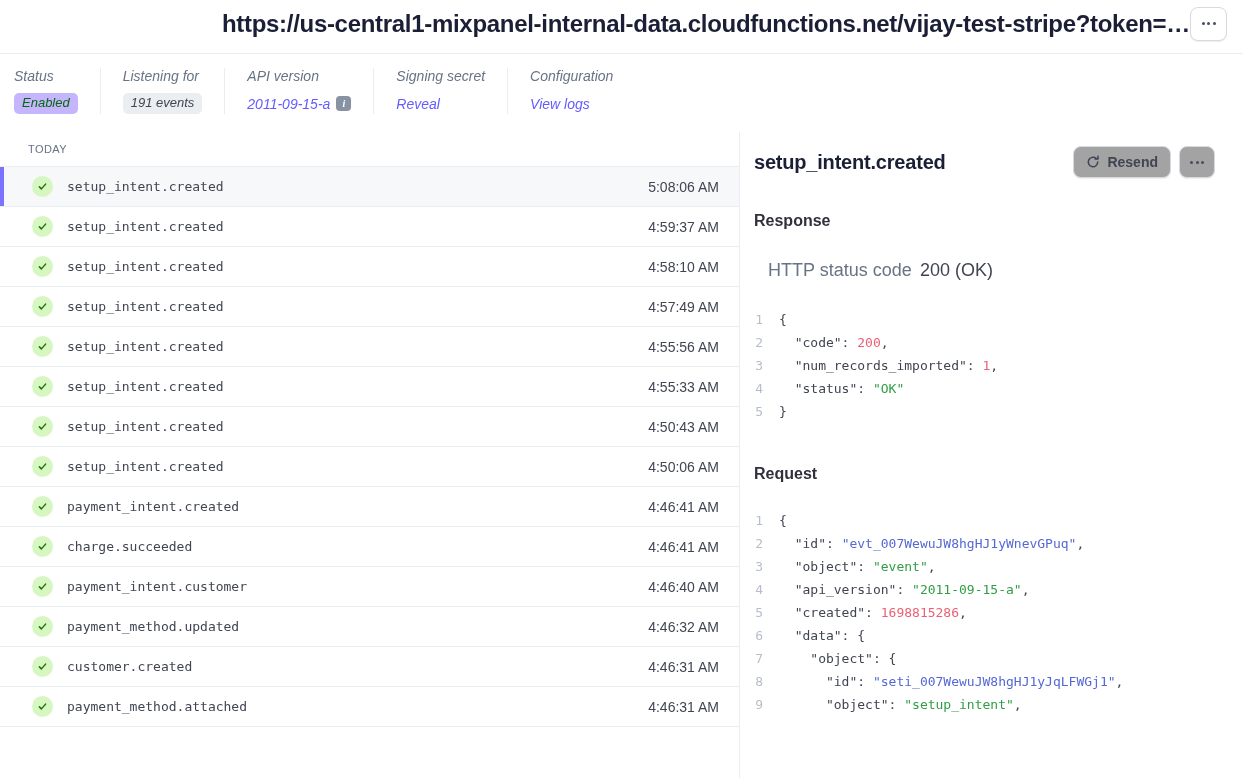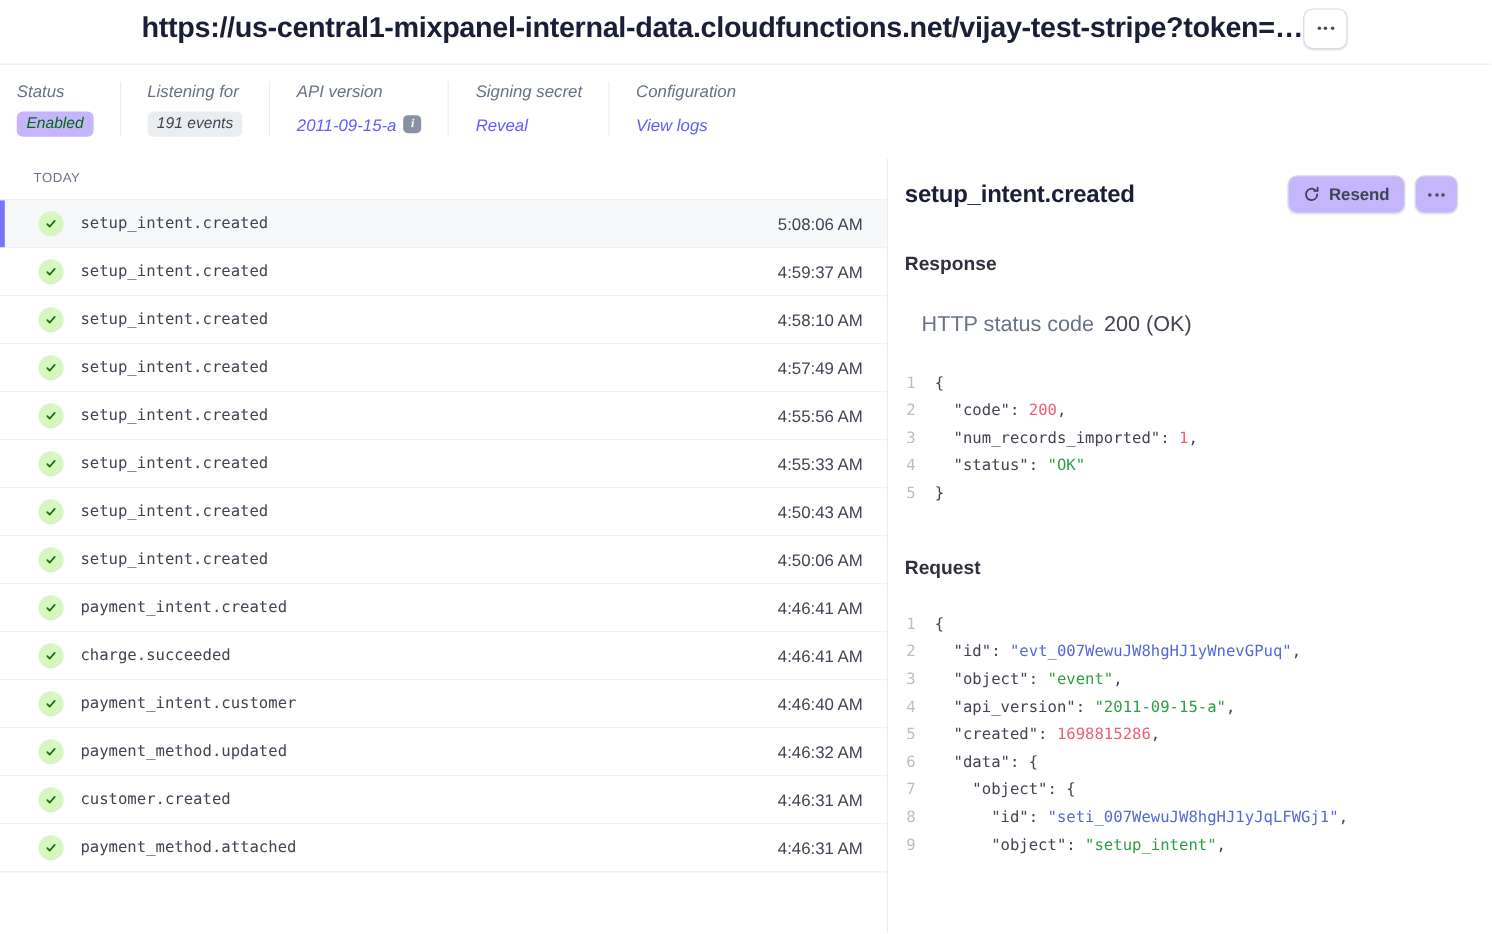--- a/index.html
+++ b/index.html
@@ -8,21 +8,21 @@
     width: 1243px; height: 778px; overflow: hidden;
     font-family: "Liberation Sans", sans-serif;
     color: #414552;
   }
   .page { width: 1243px; height: 778px; display: flex; flex-direction: column; background: #fff; }
 
   
   .topbar {
     height: 54px; flex: none;
     border-bottom: 1px solid #ebeef1;
-    display: flex; align-items: center; justify-content: center;
+    display: flex; align-items: center; justify-content: flex-end;
     padding: 0 16px 6px 14px;
   }
   .endpoint-title {
     font-size: 24px; font-weight: 700; color: #1a1f36;
     letter-spacing: -0.3px; white-space: nowrap; overflow: hidden;
   }
   .icon-btn {
     width: 37px; height: 34px; flex: none;
     border: 1px solid #d5dbe1; border-radius: 8px; background: #fff;
     box-shadow: 0 1px 1px rgba(0,0,0,.07);
@@ -87,21 +87,21 @@
   .event-name { font-family: "DejaVu Sans Mono", monospace; font-size: 13px; color: #414552; margin-left: 14px; }
   .event-time { margin-left: auto; font-size: 14px; color: #414552; }
 
   
   .detail { flex: 1; padding: 14px 28px 0 14px; overflow: hidden; }
   .detail-header { display: flex; align-items: center; }
   .detail-title { font-size: 20px; font-weight: 700; color: #1a1f36; letter-spacing: -0.2px; }
   .detail-actions { margin-left: auto; display: flex; gap: 8px; }
   .btn {
     height: 32px; display: inline-flex; align-items: center; gap: 7px; padding: 0 12px;
-    border: 1px solid #d5dbe1; border-radius: 8px; background: #c4b5fd;
+    border: 1px solid #d5dbe1; border-radius: 8px; background: #a3a3a3;
     box-shadow: 0 1px 1px rgba(0,0,0,.07);
     font-size: 14px; font-weight: 600; color: #414552; cursor: pointer;
     font-family: "Liberation Sans", sans-serif;
   }
   .btn.square { width: 36px; padding: 0; justify-content: center; gap: 2.5px; }
   .section-heading { font-size: 16px; font-weight: 700; color: #30313d; margin-top: 34px; }
   .http-row { display: flex; margin-top: 30px; padding-left: 14px; font-size: 18px; }
   .http-label { color: #687385; width: 152px; flex: none; }
   .http-value { color: #414552; }
 

